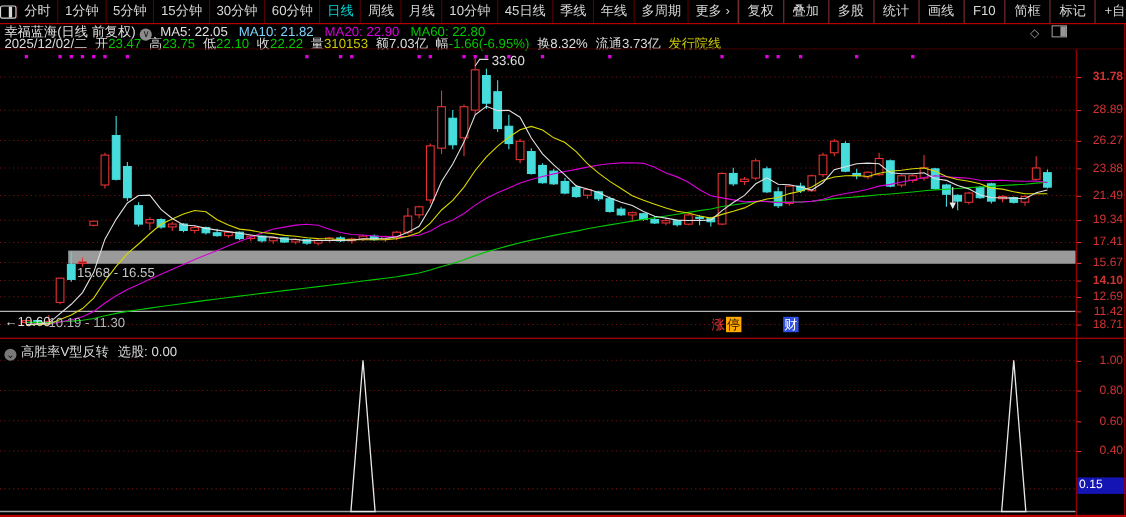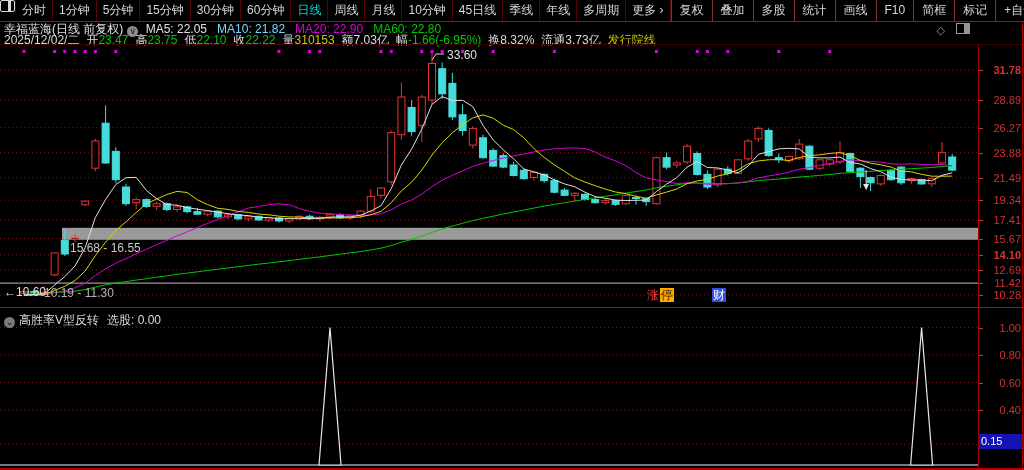--- a/index.html
+++ b/index.html
@@ -1,20 +1,20 @@
 <!DOCTYPE html>
 <html><head>
 <meta charset="utf-8">
 <style>
   html,body{margin:0;padding:0;background:#000;}
   .app{position:relative;width:1024px;height:470px;background:#000;overflow:hidden;
        font-family:"Liberation Sans",sans-serif;-webkit-font-smoothing:none;}
   
   .toolbar{position:absolute;top:0;left:0;width:1024px;height:21px;border-bottom:1px solid #c80000;
-           display:flex;align-items:flex-start;font-size:12px;color:#d8d8d8;background:#000;}
+           display:flex;align-items:center;font-size:12px;color:#d8d8d8;background:#000;}
   .win-icon{width:22px;display:flex;align-items:center;justify-content:center;border-right:1px solid #5a0000;}
   .win-icon .wi{width:13px;height:10px;border:1px solid #d8d8d8;border-radius:2px;position:relative;}
   .win-icon .wi::after{content:"";position:absolute;right:3px;top:0;bottom:0;width:3px;background:#d8d8d8;}
   .tb-left{display:flex;}
   .tb-item{padding:0 6px;line-height:21px;border-right:1px solid #5a0000;white-space:nowrap;cursor:default;}
   .tb-item.active{color:#00d8d8;}
   .tb-right{margin-left:auto;display:flex;}
   .tb-btn{padding:0 8px;line-height:21px;border-left:1px solid #803030;white-space:nowrap;cursor:default;}
   
   .row1{position:absolute;top:23px;left:4px;width:1016px;height:12px;font-size:12px;line-height:12px;color:#e0e0e0;white-space:nowrap;}
@@ -364,21 +364,21 @@
       <span class="axlbl" style="top: 169px;">17.41</span>
       <span class="axtick" style="top: 194px;"></span>
       <span class="axlbl" style="top: 188px;">15.67</span>
       <span class="axtick" style="top: 210px;"></span>
       <span class="axlbl" style="top: 204px; font-weight: bold;">14.10</span>
       <span class="axtick" style="top: 225px;"></span>
       <span class="axlbl" style="top: 219px;">12.69</span>
       <span class="axtick" style="top: 238px;"></span>
       <span class="axlbl" style="top: 232px;">11.42</span>
       <span class="axtick" style="top: 250px;"></span>
-      <span class="axlbl" style="top: 244px;">10.28</span>
+      <span class="axlbl" style="top: 244px;">18.71</span>
     </div>
 
   <div class="hdiv"></div>
 
   <div class="sub-chart">
     <svg id="subSvg" width="978" height="160" viewBox="0 308 978 160">
         <line x1="0" x2="978" y1="327.5" y2="327.5" stroke="#781414" stroke-width="1" stroke-dasharray="1 3"></line>
         <line x1="0" x2="978" y1="355.0" y2="355.0" stroke="#781414" stroke-width="1" stroke-dasharray="1 3"></line>
         <line x1="0" x2="978" y1="382.5" y2="382.5" stroke="#781414" stroke-width="1" stroke-dasharray="1 3"></line>
         <line x1="0" x2="978" y1="410.0" y2="410.0" stroke="#781414" stroke-width="1" stroke-dasharray="1 3"></line>

